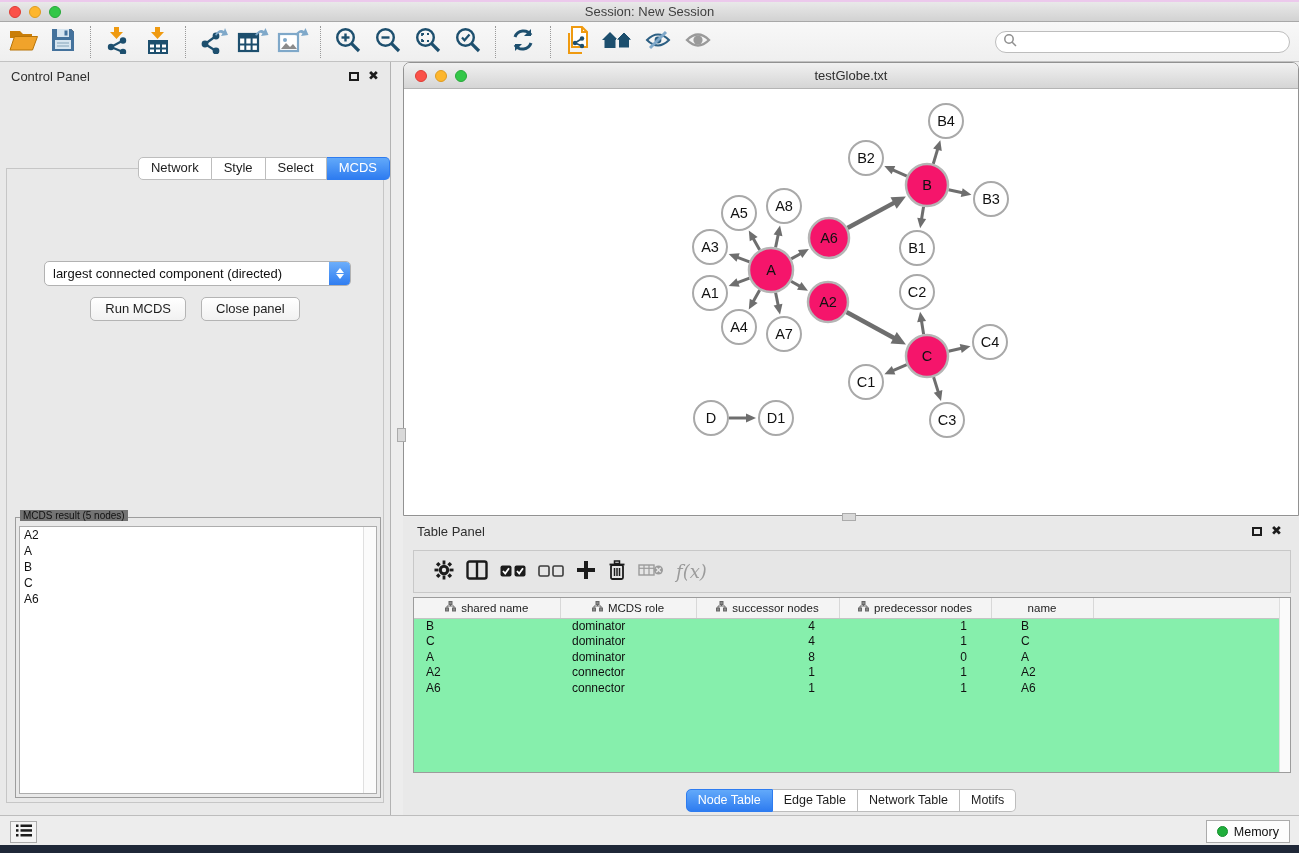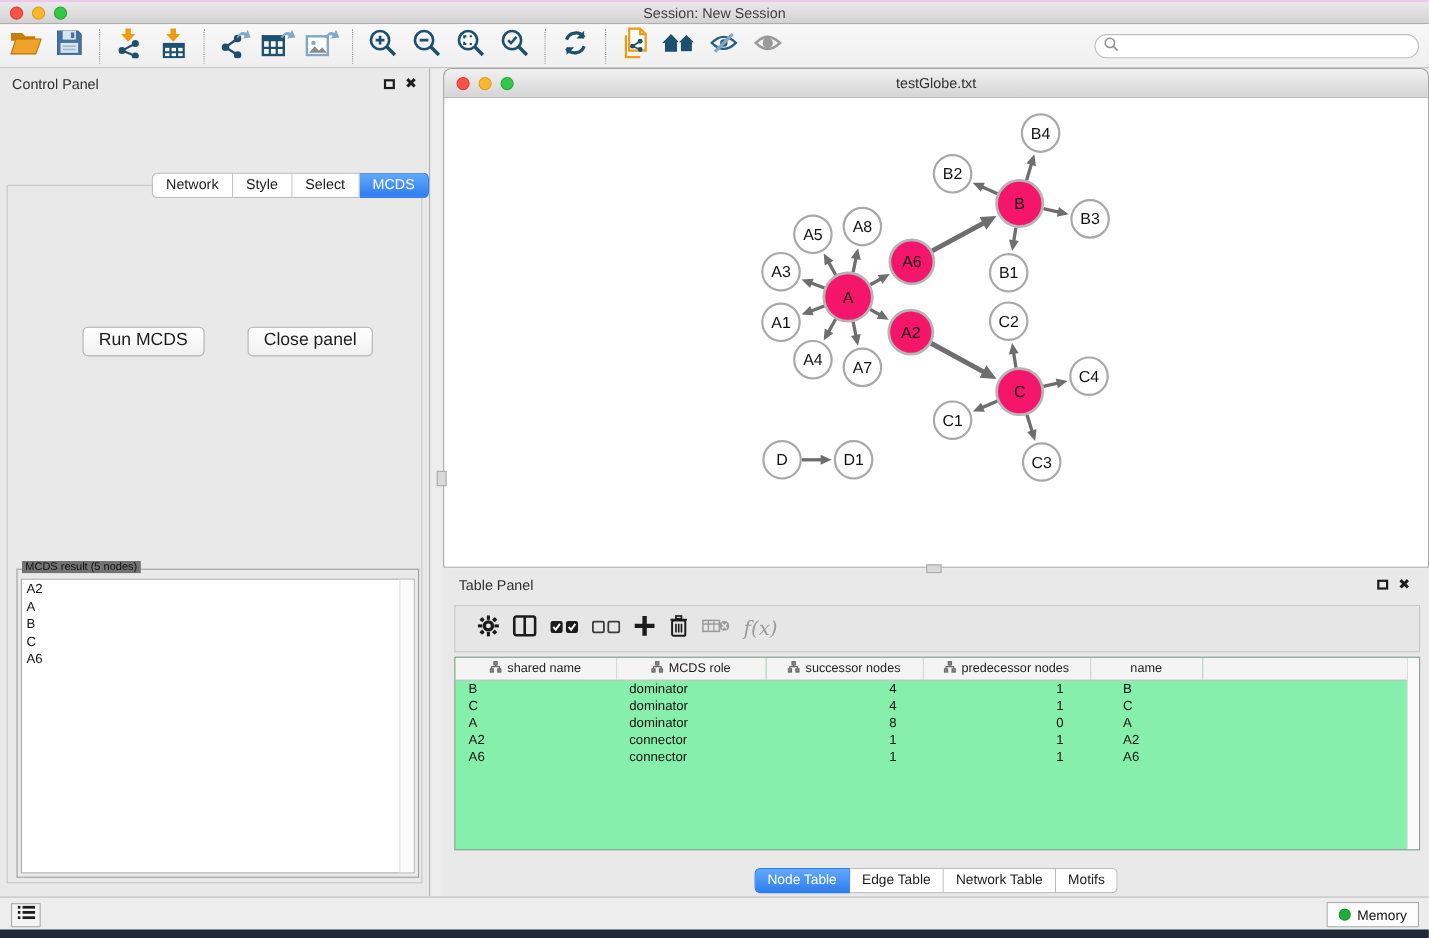--- a/index.html
+++ b/index.html
@@ -48,21 +48,21 @@
   .opt-label { margin-top:34px; text-align:center; font-size:13px; color:#1d1d1d; }
   .dropdown { position:absolute; left:37px; right:32px; top:92px; height:25px; background:#fff;
     border:1px solid #b2b2b2; border-radius:5px; display:flex; align-items:center; overflow:hidden; }
   .dropdown-text { flex:1; font-size:13px; padding-left:8px; color:#111; }
   .dropdown-cap { width:21px; height:25px; background:linear-gradient(#6fb0fb,#2d7bf0); border-radius:0 4px 4px 0;
     display:flex; flex-direction:column; align-items:center; justify-content:center; gap:1px; }
   .dd-chev { width:0; height:0; border-left:4px solid transparent; border-right:4px solid transparent; }
   .dd-up { border-bottom:5px solid #fff; } .dd-down { border-top:5px solid #fff; }
   .btn-row { position:absolute; left:0; right:0; top:128px; display:flex; justify-content:center; gap:15px; }
   .push-btn { background:linear-gradient(#ffffff,#f1f1f1); border:1px solid #b4b4b4; border-radius:5px;
-    font-size:16px; color:#1d1d1d; padding:3px 14px 4px;margin-left:24px; }
+    font-size:13px; color:#1d1d1d; padding:3px 14px 4px; }
 
   .mcds-fieldset { position:absolute; left:8px; right:2px; top:348px; bottom:4px;
     border:1px solid #9d9d9d; background:#e9e9e9; }
   .mcds-legend { position:absolute; left:4px; top:-8px; background:#737373; padding:0 3px; font-size:10px; color:#111; }
   .mcds-list { position:absolute; left:3px; right:3px; top:8px; bottom:3px; background:#fff;
     border:1px solid #adadad; font-size:12px; }
   .mcds-item { padding:1px 0 1px 4px; line-height:14px; color:#111; }
   .mcds-scroll { position:absolute; right:0; top:0; bottom:0; width:13px; background:#fbfbfb; border-left:1px solid #e0e0e0; }
 
   
@@ -292,20 +292,27 @@
       <span class="close-btn">✖</span>
     </span>
   </div>
   <div class="seg-tabs cp-tabs" id="cp-tabs">
       <div class="seg-btn">Network</div>
       <div class="seg-btn">Style</div>
       <div class="seg-btn">Select</div>
       <div class="seg-btn selected">MCDS</div>
     </div>
   <div class="cp-content">
+    <div class="dropdown">
+      <span class="dropdown-text">largest connected component (directed)</span>
+      <span class="dropdown-cap">
+          <span class="dd-chev dd-up"></span>
+          <span class="dd-chev dd-down"></span>
+        </span>
+    </div>
     <div class="btn-row">
       <button class="push-btn">Run MCDS</button>
       <button class="push-btn">Close panel</button>
     </div>
     <div class="mcds-fieldset">
       <span class="mcds-legend">MCDS result (5 nodes)</span>
       <div class="mcds-list" id="mcds-list">
         <div class="mcds-item">A2</div>
           <div class="mcds-item">A</div>
           <div class="mcds-item">B</div>

